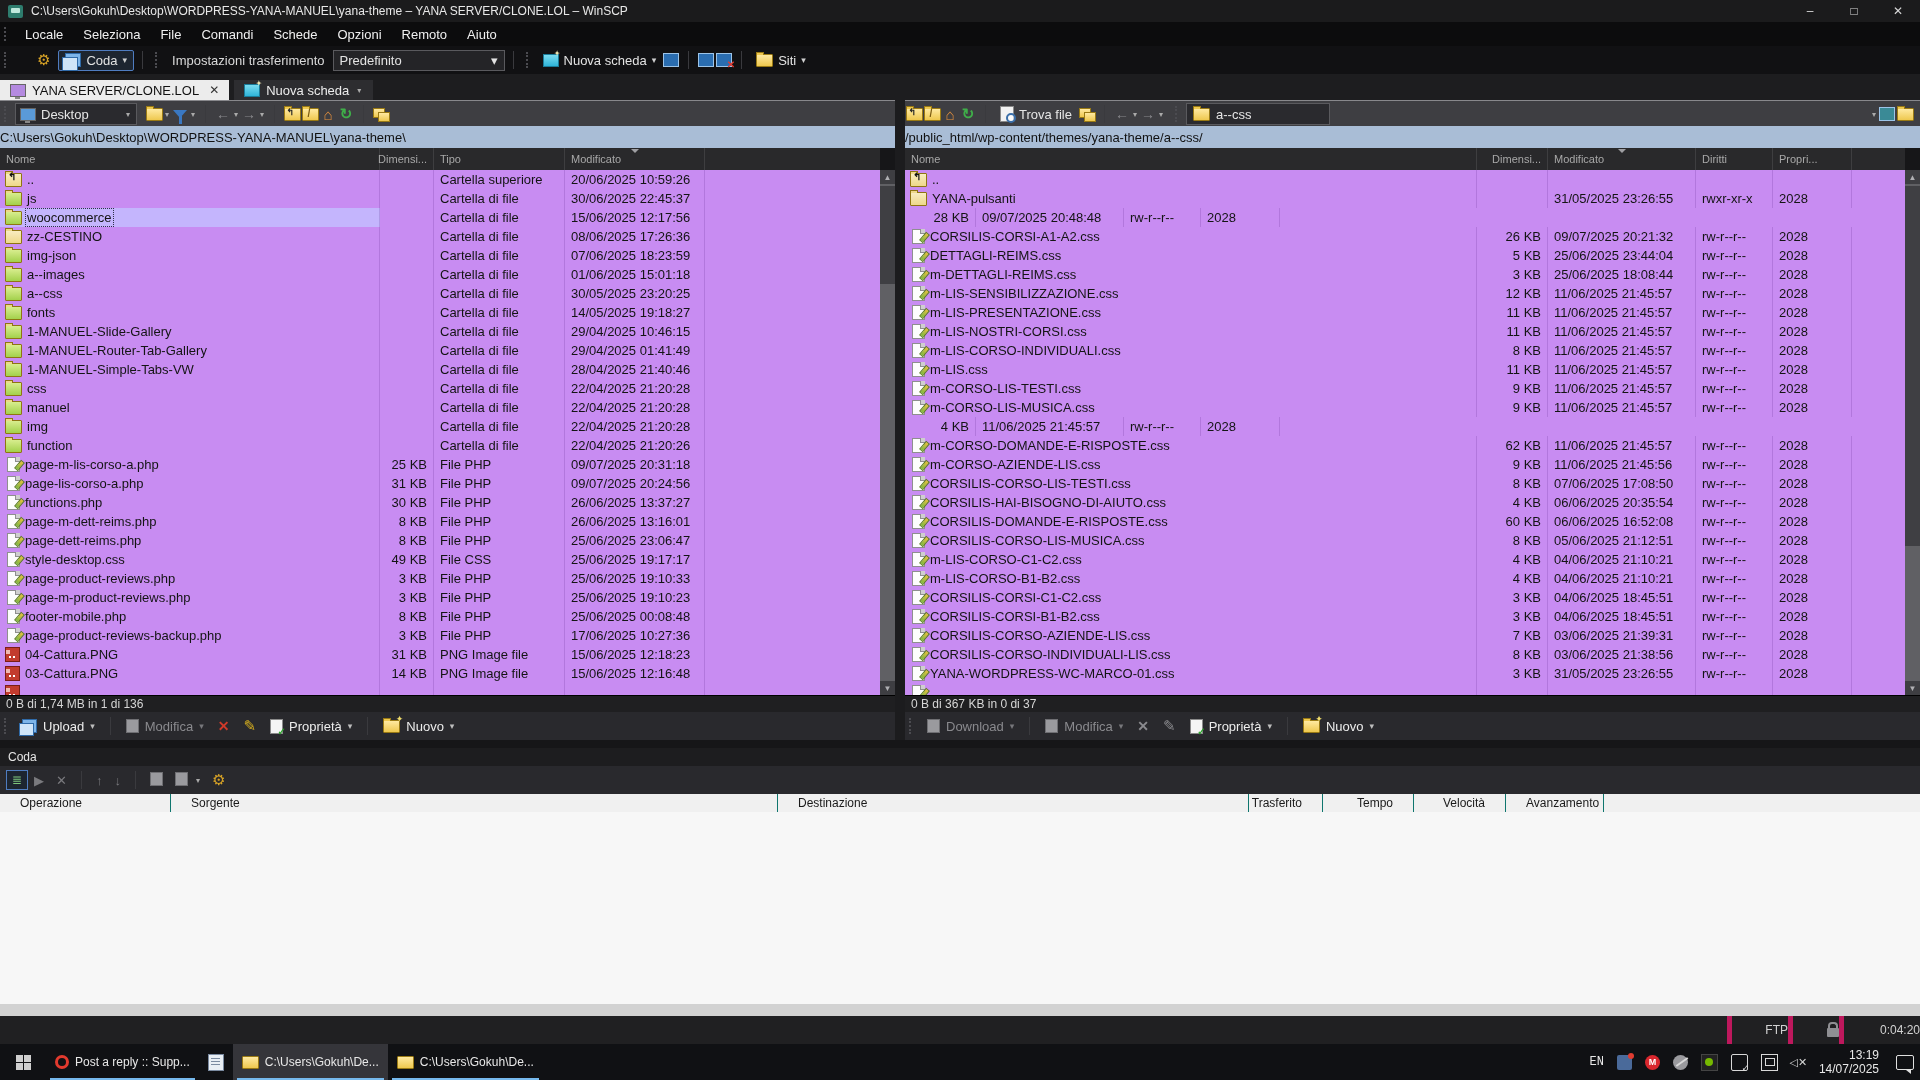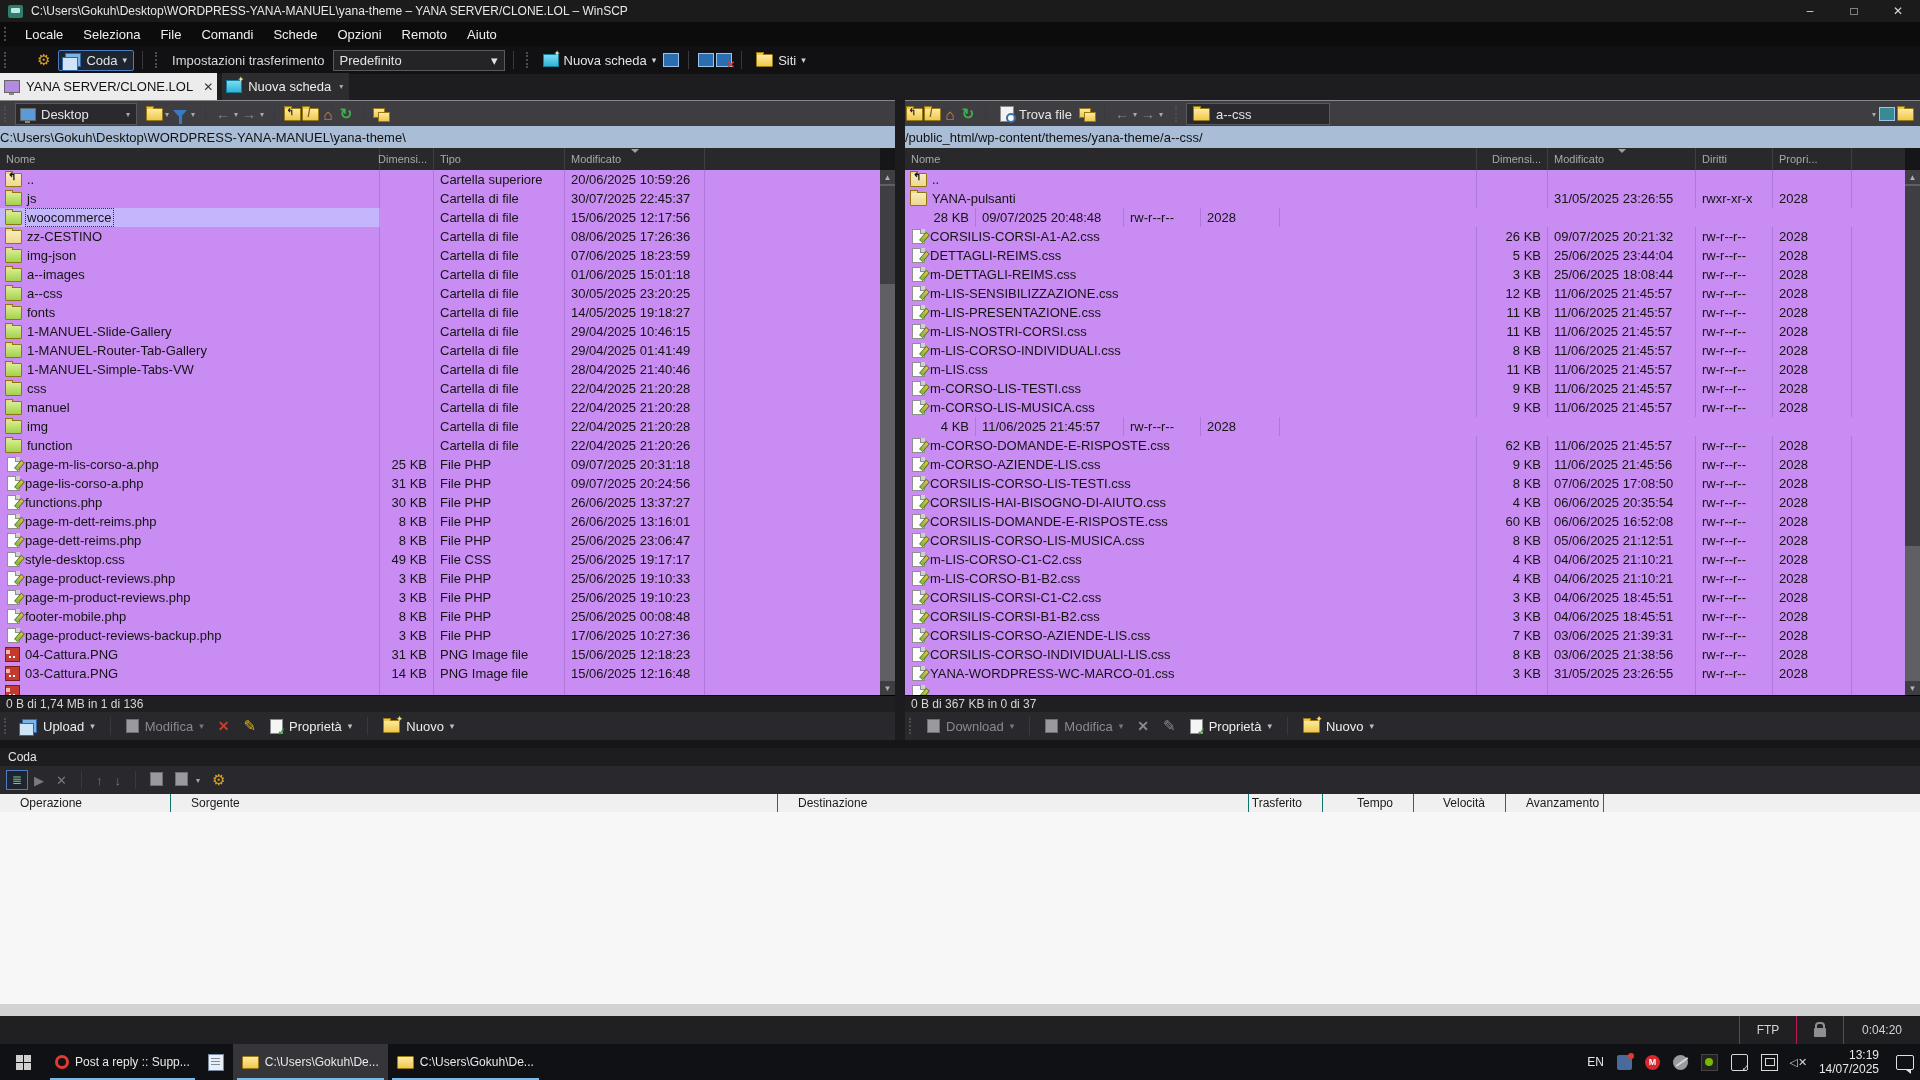--- a/index.html
+++ b/index.html
@@ -37,21 +37,21 @@
   .panel-blue{width:14px;height:12px;background:#2a6db0;border:1px solid #9cc4e8;}
   .panel-red{width:14px;height:12px;background:#2a6db0;border:1px solid #9cc4e8;position:relative;}
   .panel-red::after{content:"✕";position:absolute;right:-4px;bottom:-4px;color:#e03c31;font-size:10px;font-weight:bold;}
   .mini-folder{width:15px;height:11px;position:relative;border:1px solid #9a7a14;border-radius:1px;
     background:linear-gradient(180deg,#ffe9a0,#eec84e);}
   .mini-folder::before{content:"";position:absolute;top:-3px;left:-1px;width:6px;height:2px;
     background:#eec84e;border:1px solid #9a7a14;border-bottom:none;}
 
   
   .tabbar{top:74px;height:26px;background:#1d1d1f;display:flex;align-items:flex-end;font-size:13px;}
-  .tab{height:27px;display:flex;align-items:center;gap:6px;padding:0 4px;}
+  .tab{height:20px;display:flex;align-items:center;gap:6px;padding:0 10px;}
   .tab.active{background:#ececec;color:#111;}
   .tab.inactive{background:#2d2d30;color:#ececec;margin-left:5px;}
   .tab-monitor{width:14px;height:11px;background:#b48ae0;border:1px solid #666;position:relative;}
   .tab-monitor::after{content:"";position:absolute;left:4px;bottom:-3px;width:5px;height:2px;background:#888;}
   .tab-close{font-size:12px;color:#333;margin-left:4px;}
 
   
   .panel{position:absolute;top:100px;bottom:340px;}
   .panel.left{left:0;width:895px;}
   .panel.right{left:905px;width:1015px;}
@@ -164,41 +164,41 @@
   .qcell{box-sizing:border-box;display:flex;align-items:center;padding:0 20px;border-right:1px solid #0f766e;text-align:right;}
   .qc0{width:171px;} .qc1{width:607px;} .qc2{width:471px;}
   .qc3{width:74px;justify-content:flex-end;} .qc4{width:91px;justify-content:flex-end;}
   .qc5{width:92px;justify-content:flex-end;} .qc6{width:98px;}
   .queue-body{top:812px;height:192px;background:#f7f7f7;}
   .queue-hscroll{top:1004px;height:12px;background:#d2d2d2;}
 
   
   .conn-strip{top:1016px;height:28px;background:#202022;display:flex;align-items:stretch;font-size:12px;color:#d2d2d2;}
   .conn-fill{flex:1;}
-  .conn-cell{display:flex;align-items:center;justify-content:center;border-left:1px solid #be185d;}
+  .conn-cell{display:flex;align-items:center;justify-content:flex-end;border-left:5px solid #be185d;}
   .cc-ftp{width:56px;} .cc-lock{width:46px;} .cc-time{width:76px;}
   .lock{position:relative;width:12px;height:9px;background:#8f8f93;border-radius:1px;margin-top:5px;}
   .lock::before{content:"";position:absolute;left:1px;top:-6px;width:6px;height:5px;border:2px solid #8f8f93;border-bottom:none;border-radius:4px 4px 0 0;}
 
   
   .taskbar{top:1044px;height:36px;background:#101114;display:flex;align-items:stretch;font-size:12px;color:#e8e8e8;}
   .start{width:46px;display:flex;align-items:center;justify-content:center;}
   .winlogo{display:grid;grid-template-columns:7px 7px;grid-gap:1px;}
   .winlogo span{width:7px;height:7px;background:#cfcfcf;}
   .task{display:flex;align-items:center;gap:6px;padding:0 9px;max-width:170px;position:relative;}
   .task .tlabel{white-space:nowrap;overflow:hidden;text-overflow:ellipsis;}
   .task.running::after{content:"";position:absolute;left:4px;right:4px;bottom:0;height:2px;background:#76b9ed;}
   .task.active{background:#35353a;}
   .opera{width:14px;height:14px;border:3.5px solid #e23a2e;border-radius:50%;box-sizing:border-box;flex:none;}
   .notepad{width:14px;height:15px;background:#e8eef4;border:1px solid #7a8aa0;position:relative;flex:none;}
   .notepad::after{content:"";position:absolute;left:2px;top:3px;width:9px;height:1px;background:#7a8aa0;box-shadow:0 3px #7a8aa0,0 6px #7a8aa0;}
   .tfolder{width:15px;height:11px;position:relative;border:1px solid #9a7a14;border-radius:1px;
     background:linear-gradient(180deg,#ffe9a0,#eec84e);flex:none;}
   .tray{margin-left:auto;display:flex;align-items:center;gap:13px;padding-right:6px;}
-  .tray-lang{font-size:12px;}
+  .tray-lang{font-size:12px;font-family:Liberation Mono, monospace;}
   .ti{width:15px;height:15px;position:relative;flex:none;}
   .ti-app{background:#4a6a9a;border-radius:2px;}
   .ti-app::after{content:"";position:absolute;right:-2px;top:-2px;width:6px;height:6px;background:#e03c31;border-radius:50%;}
   .ti-mega{background:#d9272e;border-radius:50%;color:#fff;font-size:9px;font-weight:bold;display:flex;align-items:center;justify-content:center;}
   .ti-sat{background:#9a9a9e;border-radius:50%;}
   .ti-sat::after{content:"";position:absolute;left:2px;top:6px;width:14px;height:2px;background:#d8d8d8;transform:rotate(-35deg);}
   .ti-nvidia{background:#222;border:1px solid #444;display:flex;align-items:center;justify-content:center;}
   .ti-nvidia::after{content:"";width:8px;height:8px;background:#76b900;border-radius:50%;}
   .ti-usb{border:1px solid #d8d8d8;border-radius:2px;}
   .ti-usb::after{content:"✓";position:absolute;right:-2px;bottom:-3px;color:#d8d8d8;font-size:9px;}
@@ -366,21 +366,21 @@
     <div class="cell c-fill"></div>
   </div>
 
   <div class="row">
     <div class="cell c-name">
             <span class="ficon ic-folder"></span>
             <span class="nm">js</span>
           </div>
     <div class="cell c-size"></div>
     <div class="cell c-type">Cartella di file</div>
-    <div class="cell c-mod">30/07/2025 22:45:37</div>
+    <div class="cell c-mod">30/06/2025 22:45:37</div>
     <div class="cell c-fill"></div>
   </div>
 
   <div class="row selected">
     <div class="cell c-name">
             <span class="ficon ic-folder"></span>
             <span class="nm">woocommerce</span>
           </div>
     <div class="cell c-size"></div>
     <div class="cell c-type">Cartella di file</div>

